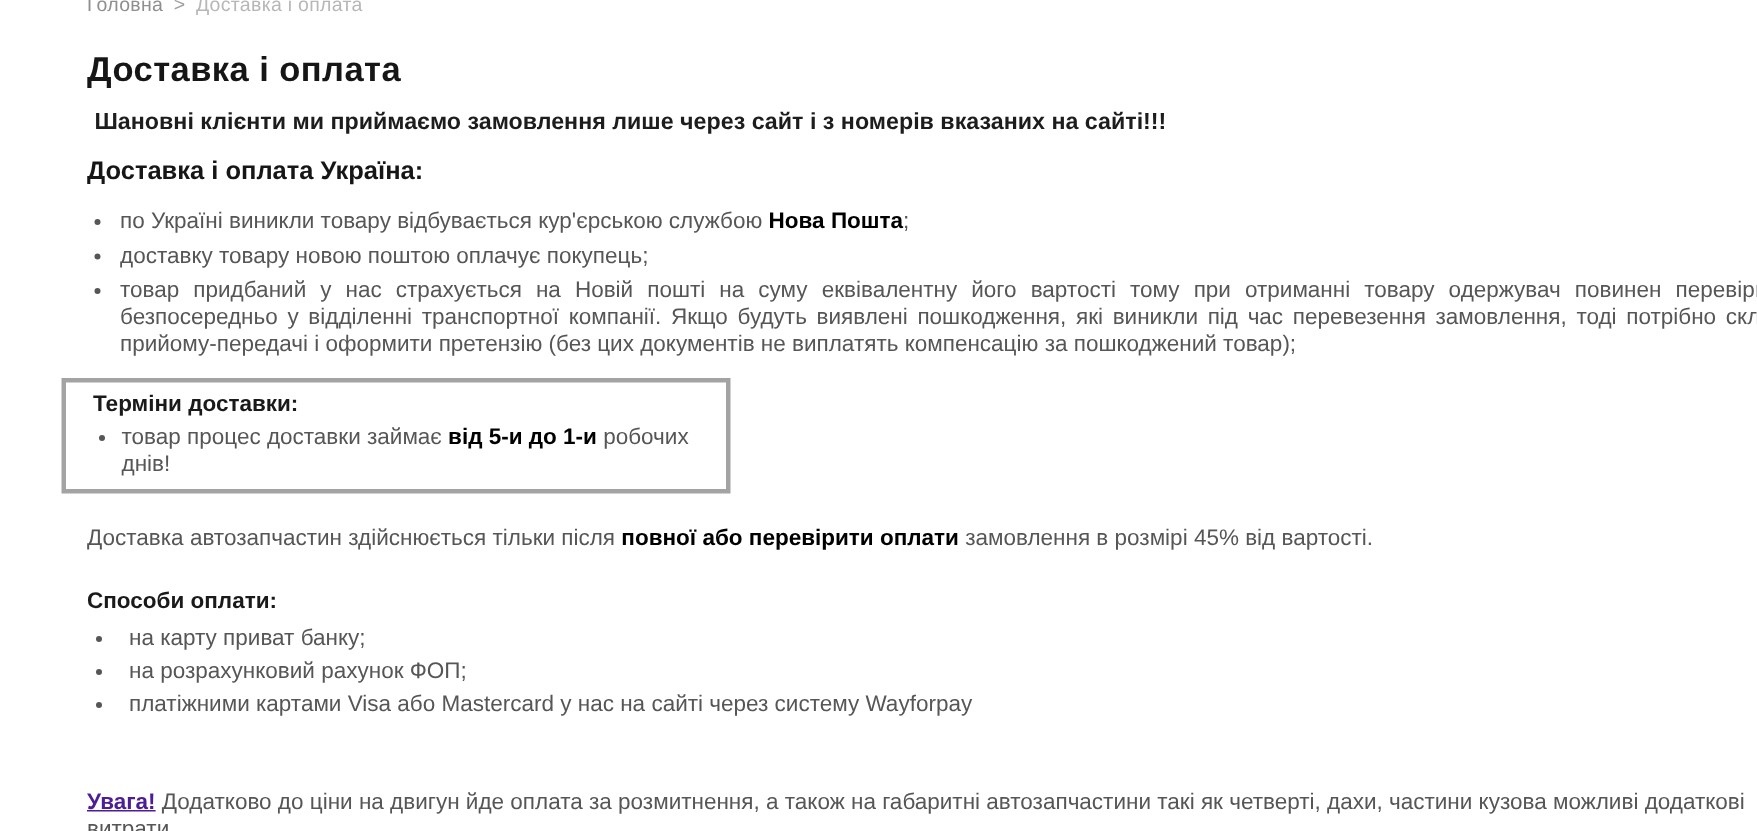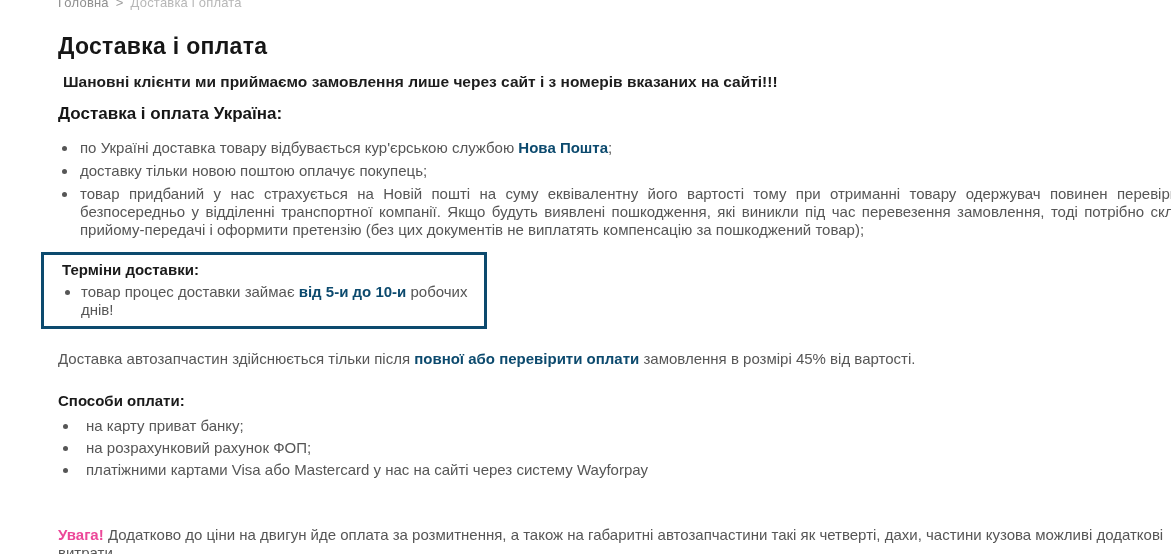--- a/index.html
+++ b/index.html
@@ -57,27 +57,27 @@
   ul.main-list {
     margin: 15px 0 0;
     padding-left: 20px;
     width: 1175px;
     font-size: 15px;
     line-height: 18px;
     text-align: justify;
     color: #565656;
   }
   ul.main-list li { margin-bottom: 5px; padding-left: 2px; }
-  .main-list strong, .pay-note strong, .hl-list strong { color: #0c4a6e; }
+  .main-list strong, .pay-note strong, .hl-list strong { color: #000000; }
 
   .highlight-box {
     margin-top: 13px;
     margin-left: -17px;
     width: 446px;
-    border: 3px solid #0c4a6e;
+    border: 3px solid #a3a3a3;
     padding: 6px 10px 6px 18px;
     background: #ffffff;
   }
   .hl-heading {
     margin: 0;
     font-size: 15px;
     font-weight: bold;
     color: #1a1a1a;
   }
   ul.hl-list {
@@ -108,47 +108,47 @@
   }
   ul.methods-list li { margin-bottom: 4px; padding-left: 7px; }
 
   p.attention {
     margin: 47px 0 0;
     width: 1110px;
     font-size: 15px;
     line-height: 18px;
     color: #565656;
   }
-  p.attention strong { color: #ec4899; }
+  p.attention strong { color: #4c1d95; text-decoration: underline; }
 </style>
 </head>
 <body>
 
 <div class="page">
 
   <nav class="breadcrumb">
     <a>Головна</a><span class="crumb-sep">&gt;</span><span class="crumb-current">Доставка і оплата</span>
   </nav>
 
   <h1 class="title">Доставка і оплата</h1>
 
   <p class="intro">Шановні клієнти ми приймаємо замовлення лише через сайт і з номерів вказаних на сайті!!!</p>
 
   <h2 class="section-heading">Доставка і оплата Україна:</h2>
 
   <ul class="main-list">
-    <li><span>по Україні доставка товару відбувається кур'єрською службою </span><strong>Нова Пошта</strong><span>;</span></li>
-    <li><span>доставку тільки новою поштою оплачує покупець;</span></li>
+    <li><span>по Україні виникли товару відбувається кур'єрською службою </span><strong>Нова Пошта</strong><span>;</span></li>
+    <li><span>доставку товару новою поштою оплачує покупець;</span></li>
     <li><span>товар придбаний у нас страхується на Новій пошті на суму еквівалентну його вартості тому при отриманні товару одержувач повинен перевірити його безпосередньо у відділенні транспортної компанії. Якщо будуть виявлені пошкодження, які виникли під час перевезення замовлення, тоді потрібно скласти акт прийому-передачі і оформити претензію (без цих документів не виплатять компенсацію за пошкоджений товар);</span></li>
   </ul>
 
   <div class="highlight-box">
     <p class="hl-heading">Терміни доставки:</p>
     <ul class="hl-list">
-      <li><span>товар процес доставки займає </span><strong>від 5-и до 10-и</strong><span> робочих днів!</span></li>
+      <li><span>товар процес доставки займає </span><strong>від 5-и до 1-и</strong><span> робочих днів!</span></li>
     </ul>
   </div>
 
   <p class="pay-note"><span>Доставка автозапчастин здійснюється тільки після </span><strong>повної або перевірити оплати</strong><span> замовлення в розмірі 45% від вартості.</span></p>
 
   <p class="methods-heading">Способи оплати:</p>
 
   <ul class="methods-list">
     <li>на карту приват банку;</li>
     <li>на розрахунковий рахунок ФОП;</li>

